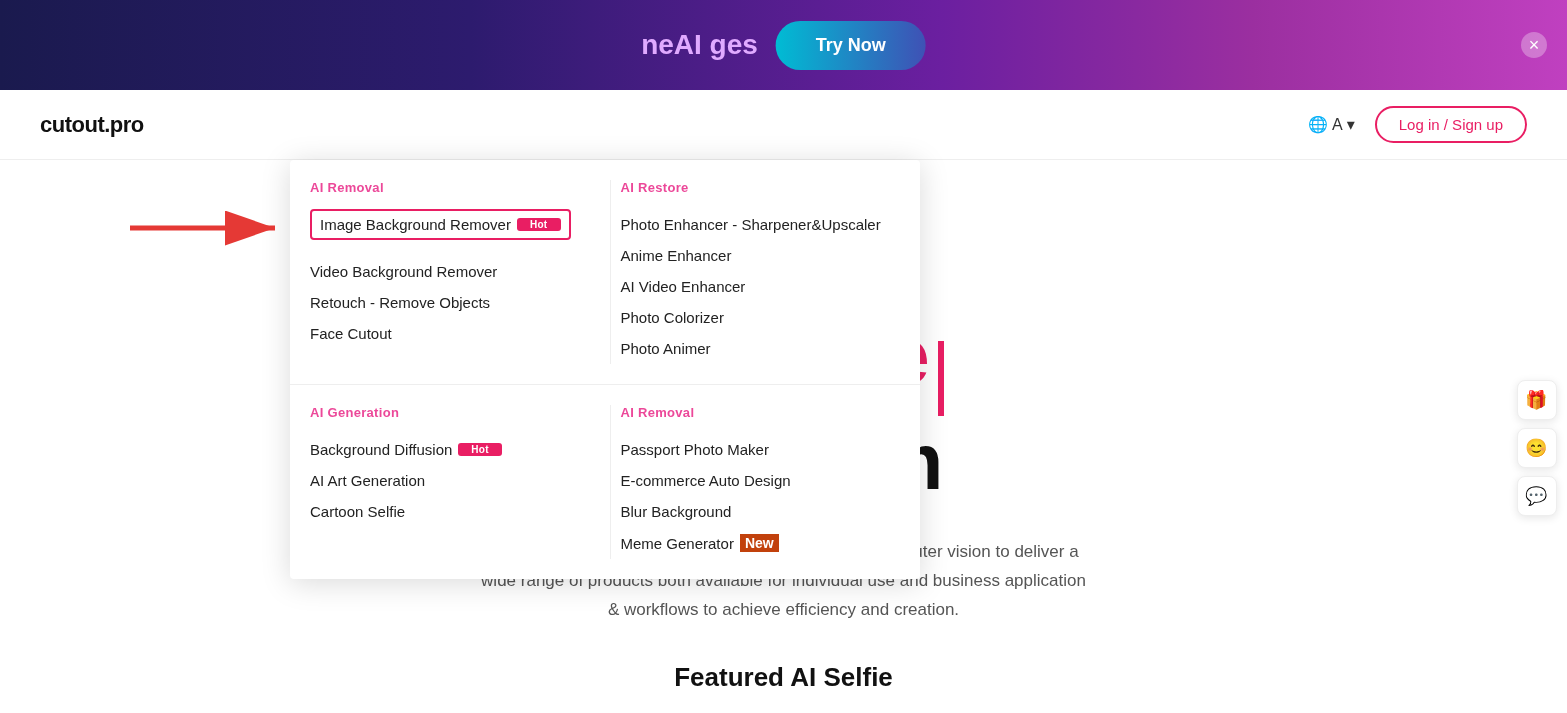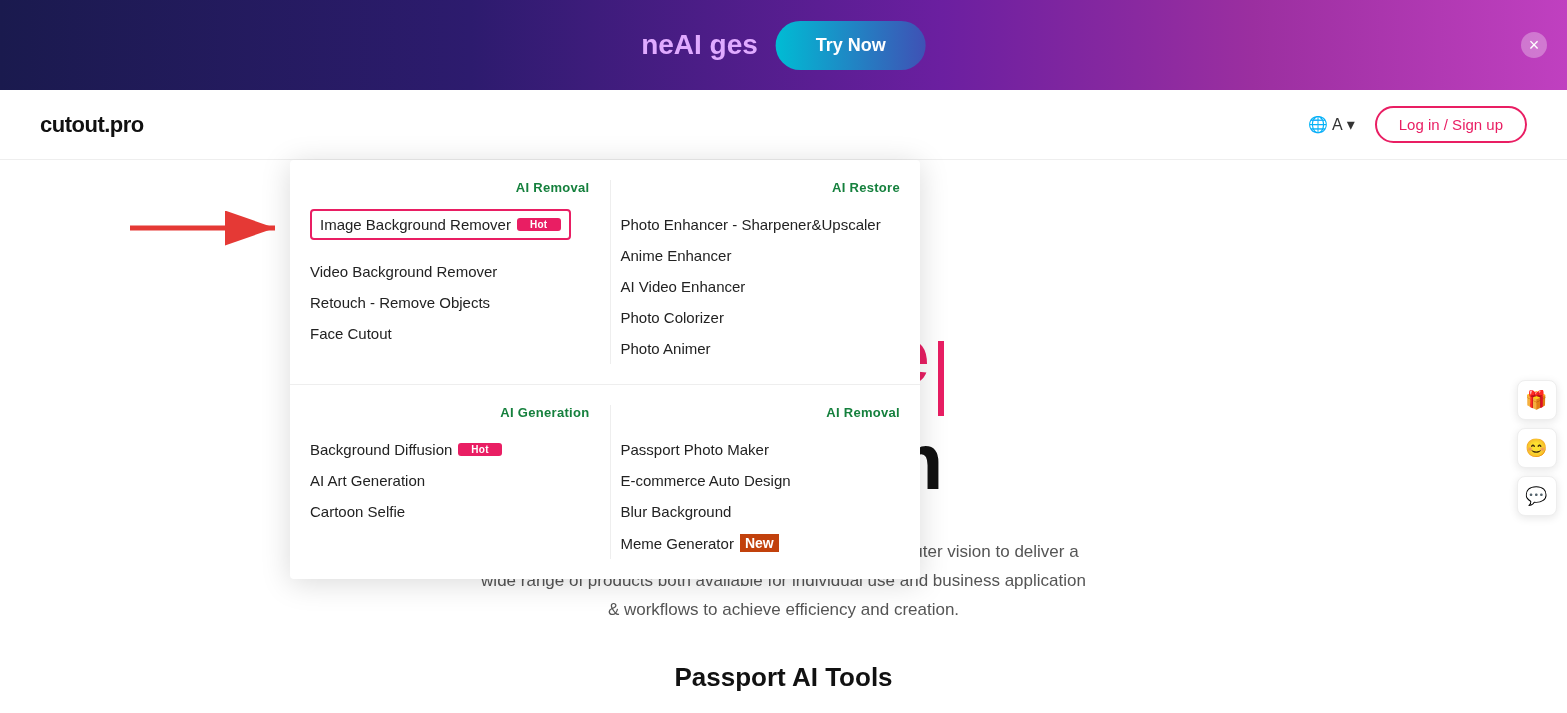--- a/index.html
+++ b/index.html
@@ -128,25 +128,24 @@
       flex: 1;
       padding-right: 20px;
     }
     .dropdown-col-right {
       flex: 1;
       padding-left: 10px;
       border-left: 1px solid #eee;
     }
     .dropdown-section-title {
       font-size: 13px;
-      color: #15803d;
+      color: #ec4899;
       font-weight: 600;
       margin-bottom: 14px;
       letter-spacing: 0.3px;
-      text-align: right;
     }
     .dropdown-item {
       display: flex;
       align-items: center;
       gap: 6px;
       font-size: 15px;
       color: #222;
       padding: 7px 0;
       cursor: pointer;
       white-space: nowrap;
@@ -289,21 +288,21 @@
       <span class="hero-title-creative">eative</span>
       <span class="hero-title-cursor"></span>
     </div>
     <div class="hero-title-platform">platform</div>
     <div class="hero-subtitle">
       <div>We leverage the power of artificial intelligence and computer vision to deliver a</div>
       <div>wide range of products both available for individual use and business application</div>
       <div>&amp; workflows to achieve efficiency and creation.</div>
     </div>
   </div>
-  <div class="featured-title">Passport AI Tools</div>
+  <div class="featured-title">Featured AI Selfie</div>
 </div>
 
 <div class="red-arrow">
   <svg width="160" height="40" viewBox="0 0 160 40">
     <defs>
       <marker id="arrowhead" markerWidth="10" markerHeight="7" refX="10" refY="3.5" orient="auto">
         <polygon points="0 0, 10 3.5, 0 7" fill="#e53935"></polygon>
       </marker>
     </defs>
     <line x1="0" y1="20" x2="145" y2="20" stroke="#e53935" stroke-width="5" marker-end="url(#arrowhead)"></line>

